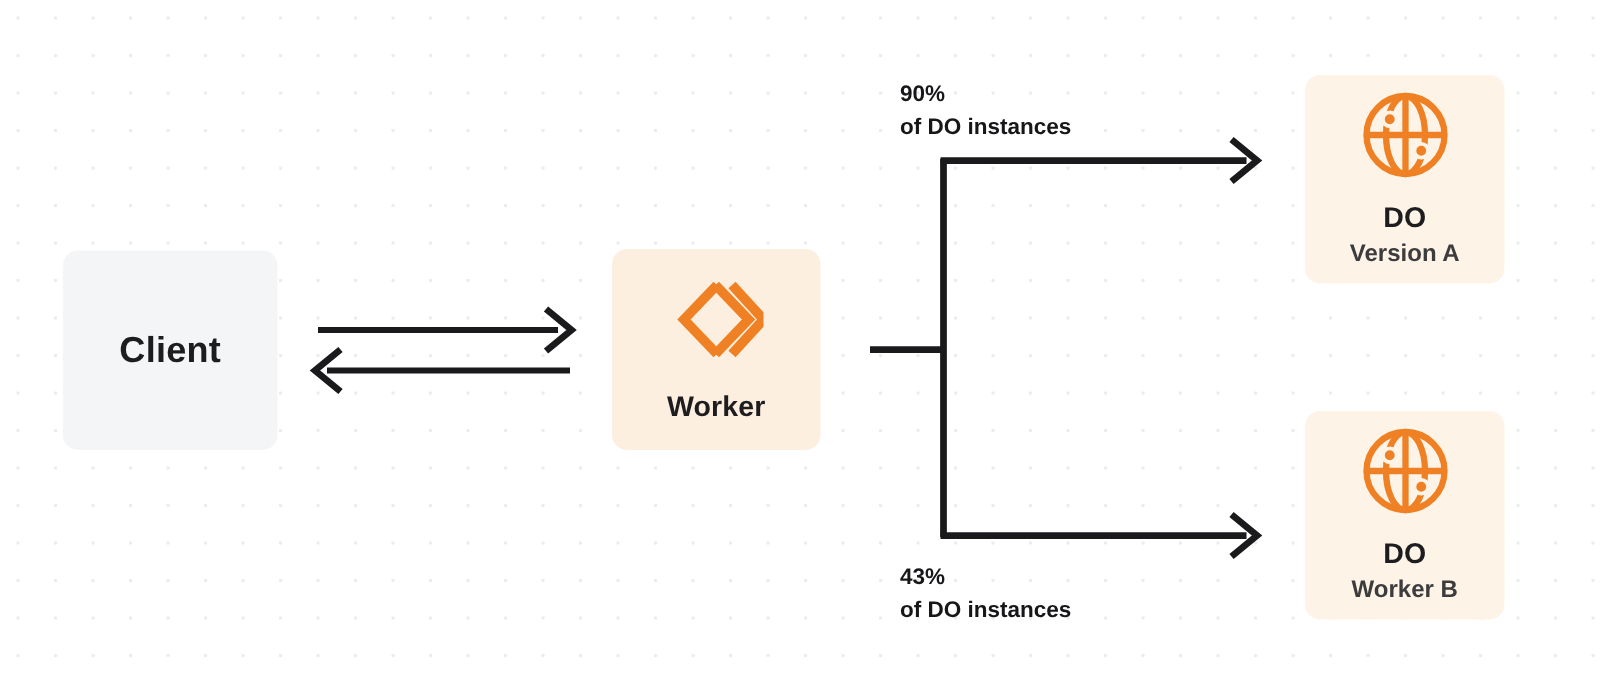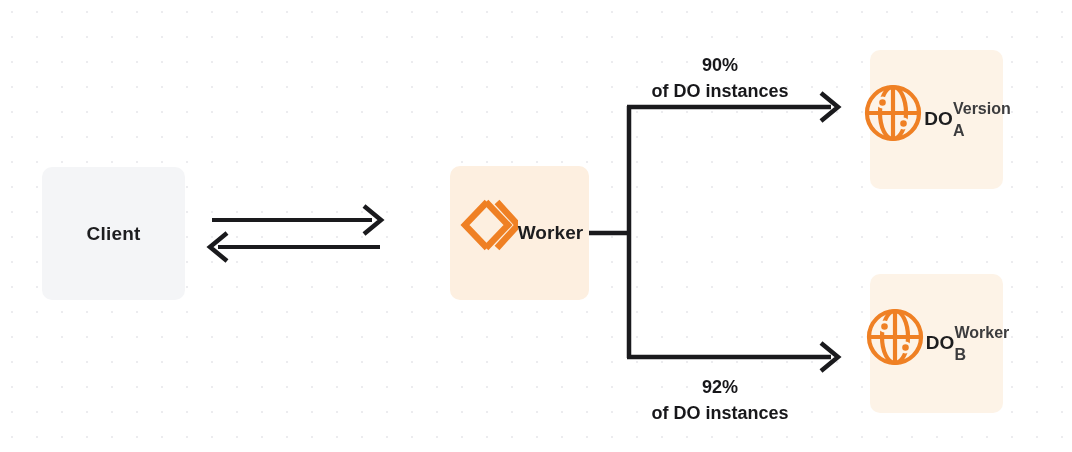--- a/index.html
+++ b/index.html
@@ -24,40 +24,39 @@
     background-size: 25px 25px;
     background-position: 11px 11px;
   }
 
   
   .node {
     position: absolute;
     box-sizing: border-box;
     border-radius: 10px;
     display: flex;
-    flex-direction: row;
+    flex-direction: column;
     align-items: center;
     justify-content: center;
   }
 
   .node-client {
     left: 42px;
     top: 167px;
     width: 143px;
     height: 133px;
     background: #f4f5f7;
   }
 
   .node-worker {
     left: 408px;
     top: 166px;
     width: 139px;
     height: 134px;
     background: #fdefe0;
-    margin-left: 42px;
   }
 
   .node-do-a {
     left: 870px;
     top: 50px;
     width: 133px;
     height: 139px;
     background: #fdf3e7;
   }
 
@@ -71,21 +70,21 @@
 
   .node-title {
     font-size: 19px;
     font-weight: bold;
     color: #1d1d1f;
     letter-spacing: 0.1px;
     line-height: 1.2;
   }
 
   .node-title-plain {
-    font-size: 19px;
+    font-size: 24px;
     font-weight: bold;
     color: #1d1d1f;
     letter-spacing: 0.2px;
   }
 
   .node-sub {
     font-size: 16px;
     font-weight: bold;
     color: #3c3c3e;
     line-height: 1.35;
@@ -106,22 +105,21 @@
     left: 0;
     top: 0;
     width: 1072px;
     height: 452px;
     pointer-events: none;
   }
 
   
   .edge-label {
     position: absolute;
-    text-align: center;
-    font-size: 18px;
+    font-size: 15px;
     font-weight: bold;
     color: #17171a;
     line-height: 1.45;
     white-space: nowrap;
   }
 
   .label-top {
     left: 600px;
     top: 52px;
     width: 240px;
@@ -221,17 +219,17 @@
     <div class="node-title">DO</div>
     <div class="node-sub">Worker B</div>
   </div>
 
   <div class="edge-label label-top">
     <div>90%</div>
     <div>of DO instances</div>
   </div>
 
   <div class="edge-label label-bottom">
-    <div>92%</div>
+    <div>43%</div>
     <div>of DO instances</div>
   </div>
 
 </div>
 
 </body></html>

